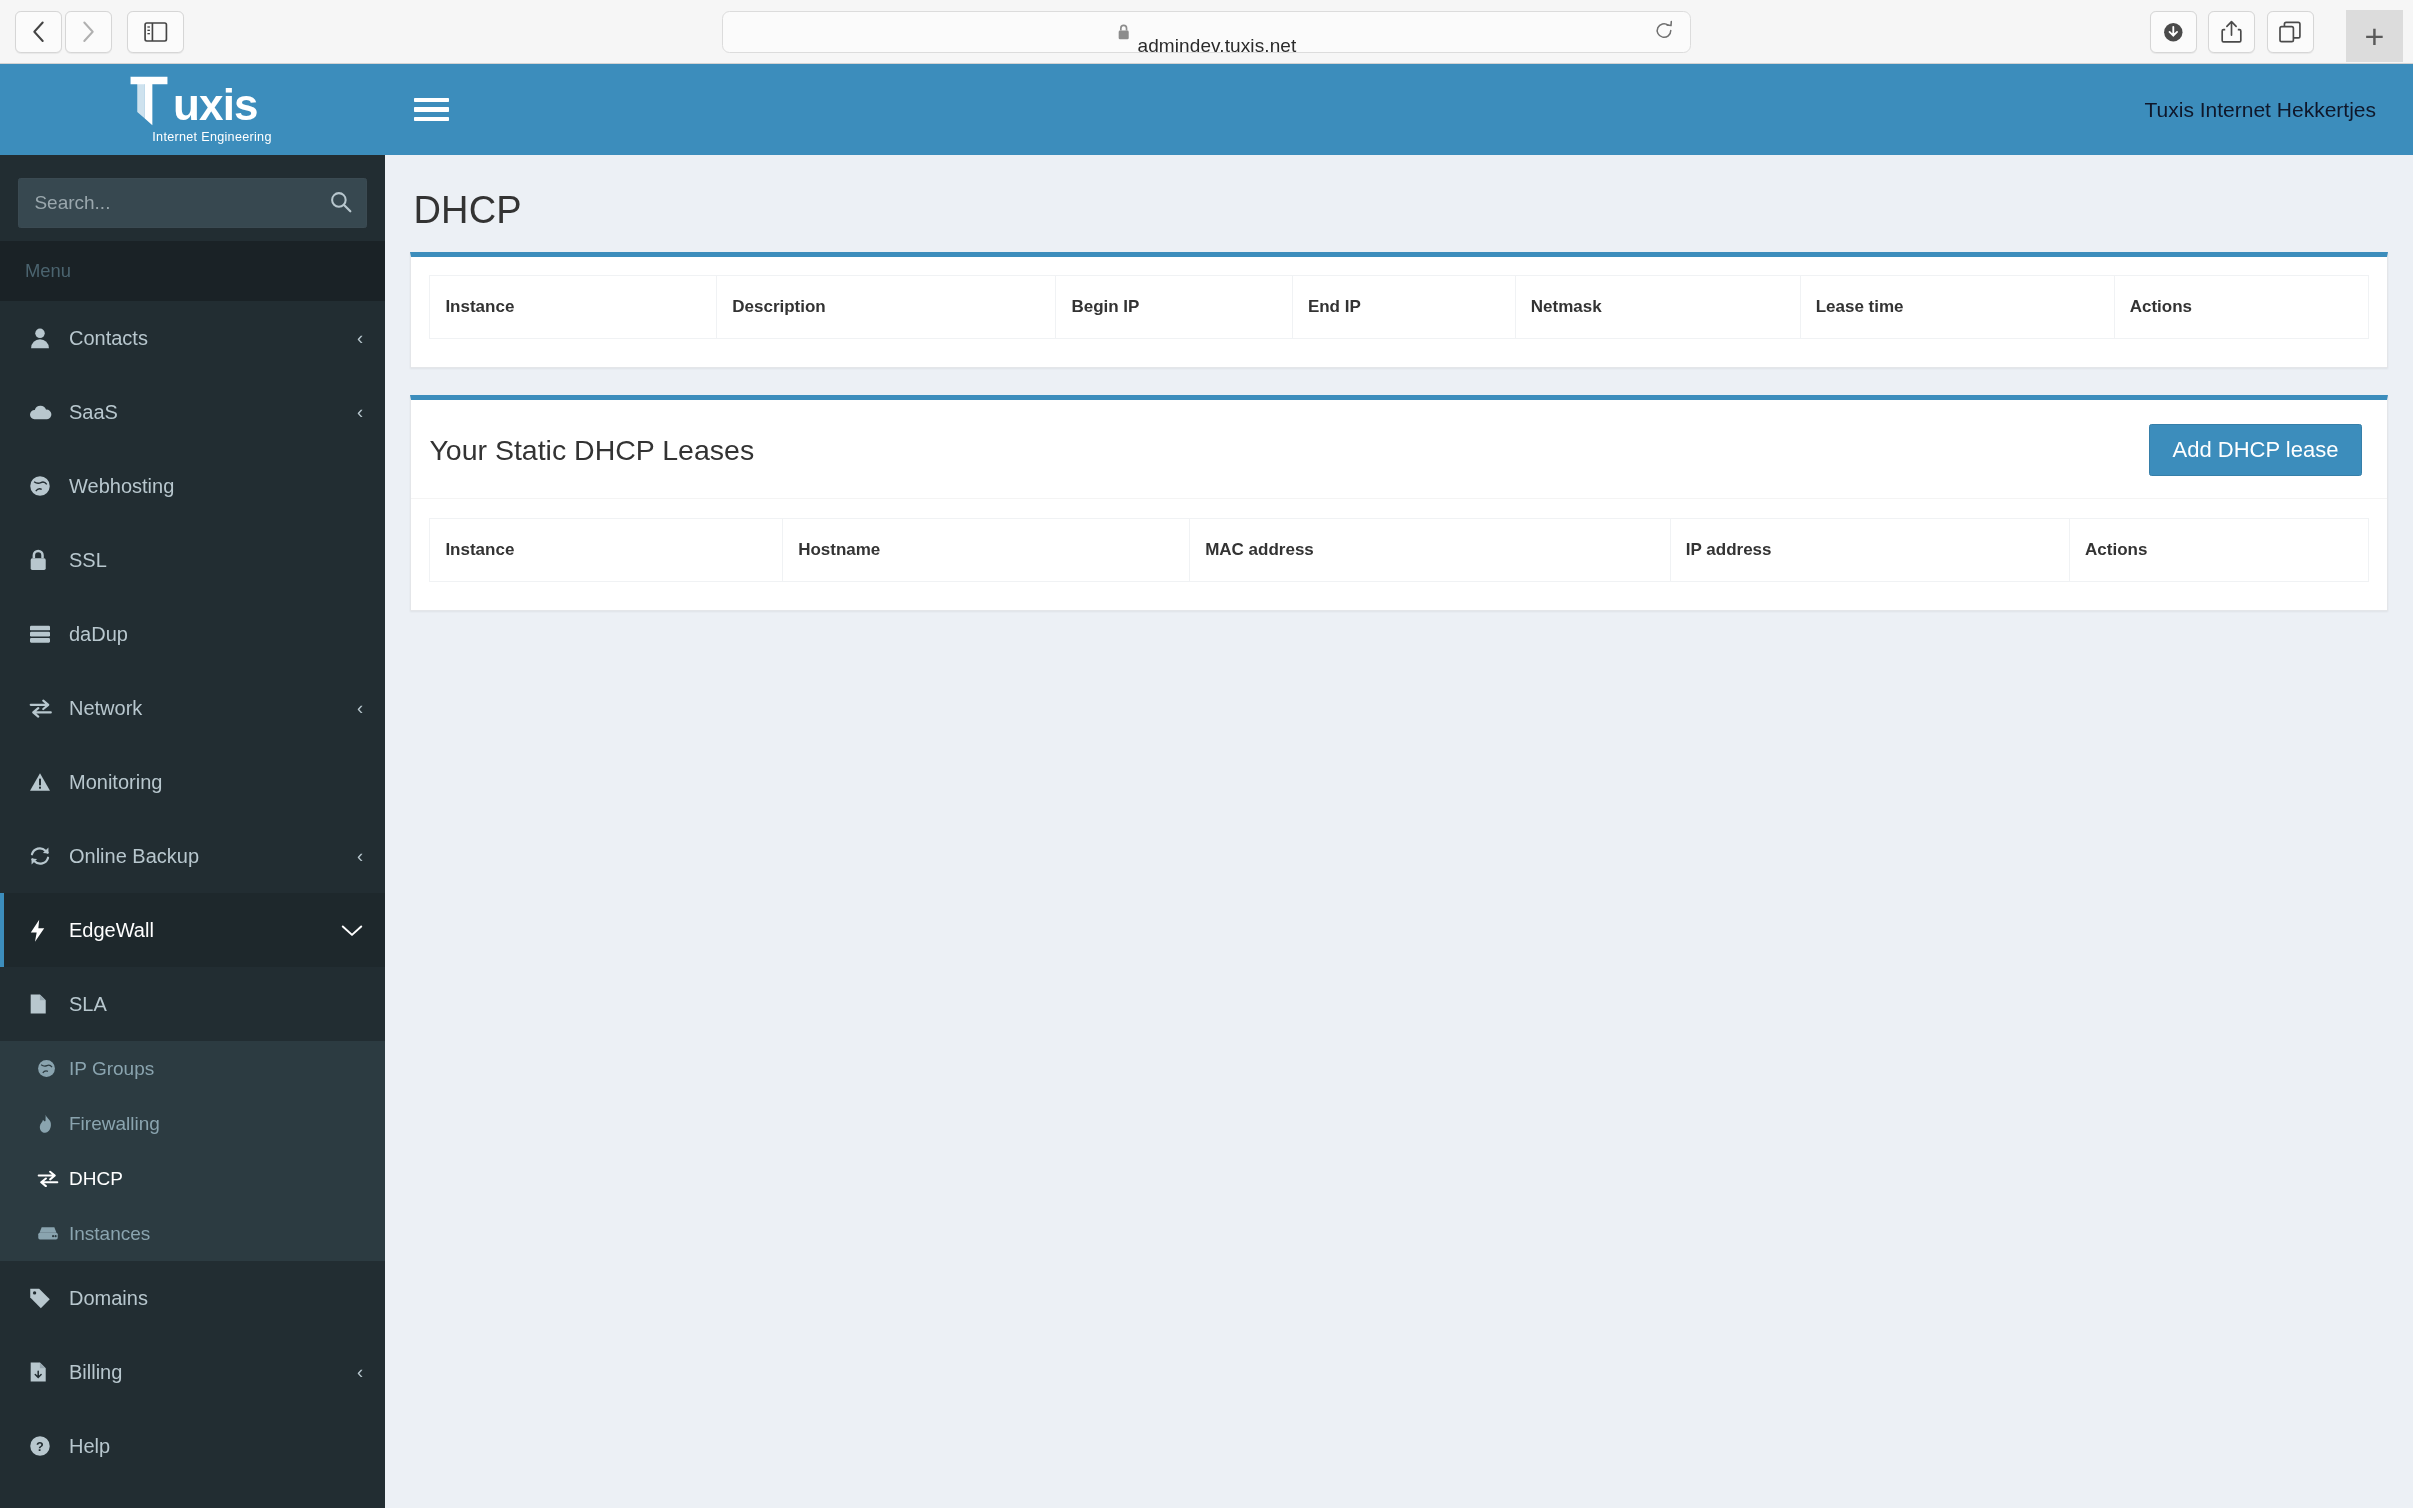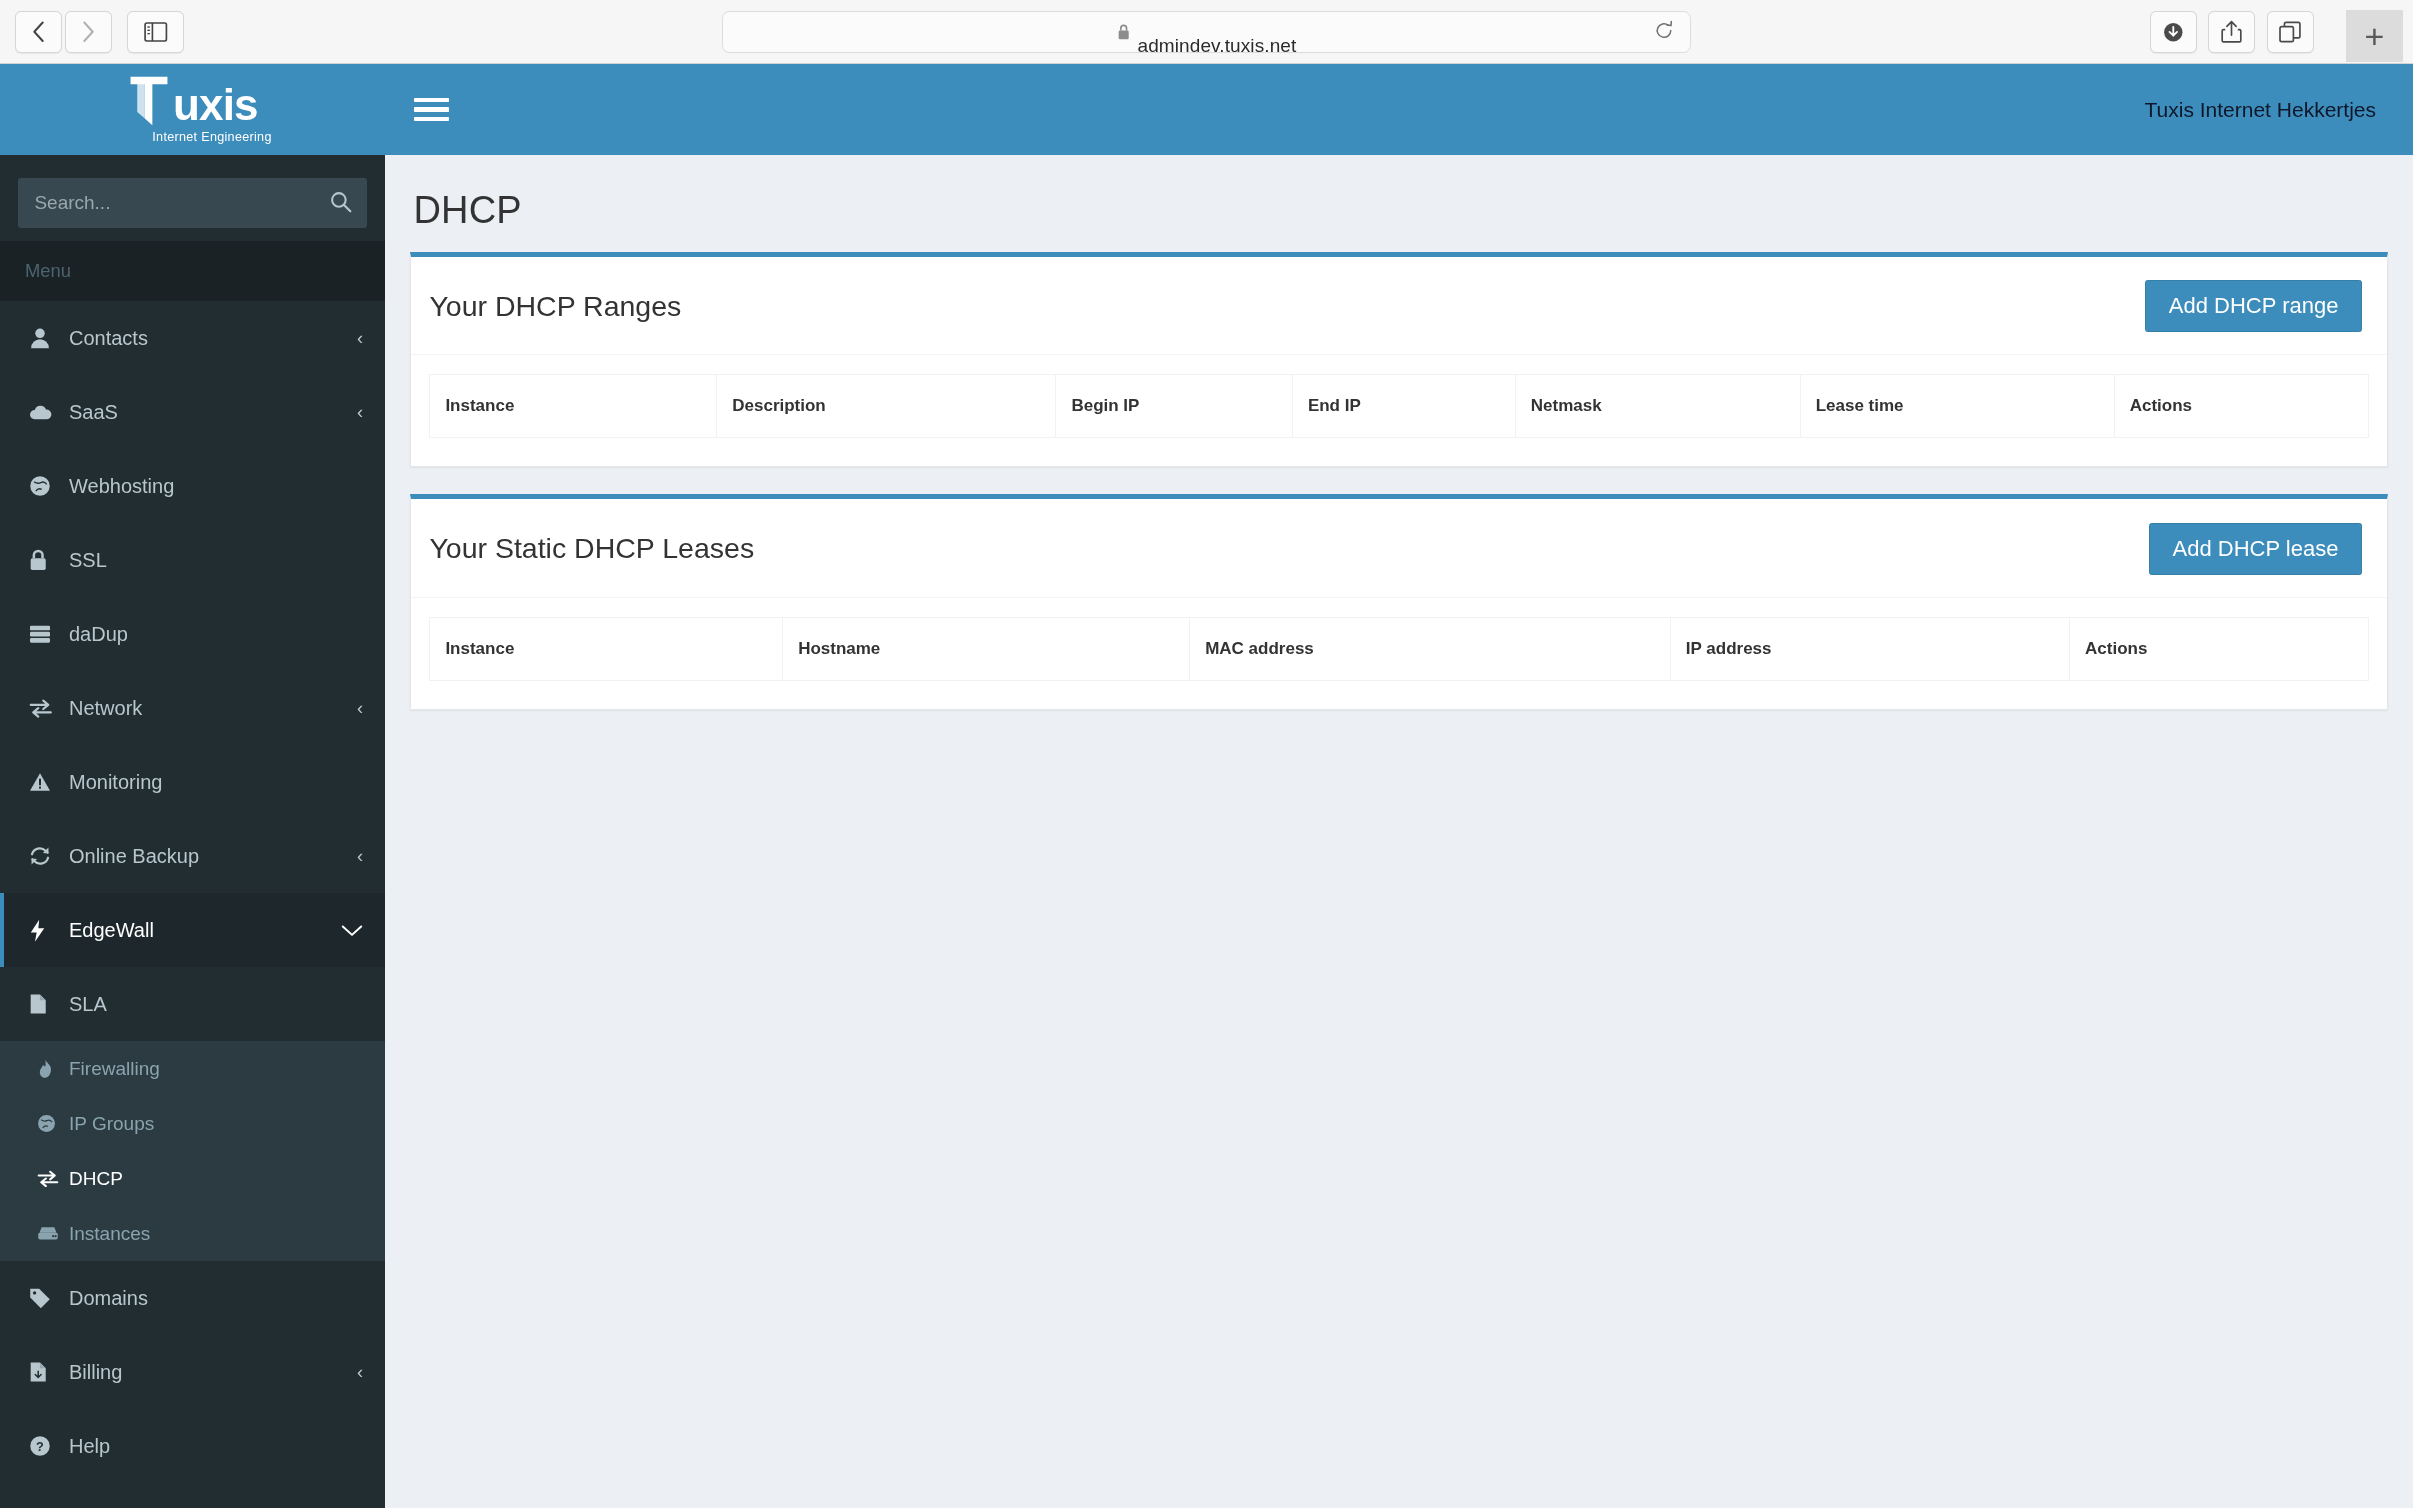--- a/index.html
+++ b/index.html
@@ -432,34 +432,34 @@
               <path d="M13 1.5 V8.5 H20" fill="#98a8b0"></path>
             </svg>
         </span>
         <span class="label">SLA</span>
         <span class="caret"></span>
       </li>
 
       <ul class="submenu">
         <li class="sub-item">
           <span class="ico">
-            <svg width="17" height="20" viewBox="0 0 20 24">
-                <path d="M10 1 C12 6 17 7 16.5 13.5 C16.1 19 12.8 22.5 9.6 22.5 C5.8 22.5 3 19.5 3.2 15.2 C3.4 11.5 6.5 10.5 7 7 C8.3 9.3 10.6 9.8 10 6 C10.3 4.2 10.2 2.4 10 1 z" fill="#8AA4AF"></path>
-              </svg>
-          </span>
-          <span>Firewalling</span>
-        </li>
-        <li class="sub-item">
-          <span class="ico">
             <svg width="19" height="19" viewBox="0 0 23 23">
                 <circle cx="11.5" cy="11.5" r="10.2" fill="#8AA4AF"></circle>
                 <path d="M5 7 q3.5 2.6 7 1 t6.2 1.8 M7 16.8 q2.6 -3.6 6.2 -1.8" stroke="#2C3B41" stroke-width="1.5" fill="none"></path>
               </svg>
           </span>
           <span>IP Groups</span>
+        </li>
+        <li class="sub-item">
+          <span class="ico">
+            <svg width="17" height="20" viewBox="0 0 20 24">
+                <path d="M10 1 C12 6 17 7 16.5 13.5 C16.1 19 12.8 22.5 9.6 22.5 C5.8 22.5 3 19.5 3.2 15.2 C3.4 11.5 6.5 10.5 7 7 C8.3 9.3 10.6 9.8 10 6 C10.3 4.2 10.2 2.4 10 1 z" fill="#8AA4AF"></path>
+              </svg>
+          </span>
+          <span>Firewalling</span>
         </li>
         <li class="sub-item active">
           <span class="ico">
             <svg width="22" height="17" viewBox="0 0 26 20">
               <path d="M2 6.5 H20 M15.5 2 L21 6.5 L15.5 11" stroke="#ffffff" stroke-width="2.4" fill="none" stroke-linecap="round" stroke-linejoin="round"></path>
               <path d="M24 14.5 H6 M10.5 10 L5 14.5 L10.5 19" stroke="#ffffff" stroke-width="2.4" fill="none" stroke-linecap="round" stroke-linejoin="round"></path>
             </svg>
           </span>
           <span>DHCP</span>
         </li>
@@ -528,24 +528,20 @@
         <span></span>
         <span></span>
       </div>
       <div class="user-name">Tuxis Internet Hekkertjes</div>
     </div>
 
     <div class="page-body">
       <h1 class="page-title">DHCP</h1>
 
       <div class="panel">
-        <div class="panel-head">
-          <span class="panel-title">Your DHCP Ranges</span>
-          <button class="btn-primary">Add DHCP range</button>
-        </div>
         <div class="table-wrap">
           <table>
             <thead>
               <tr>
                 <th style="width:14.8%">Instance</th>
                 <th style="width:17.5%">Description</th>
                 <th style="width:12.2%">Begin IP</th>
                 <th style="width:11.5%">End IP</th>
                 <th style="width:14.7%">Netmask</th>
                 <th style="width:16.2%">Lease time</th>

